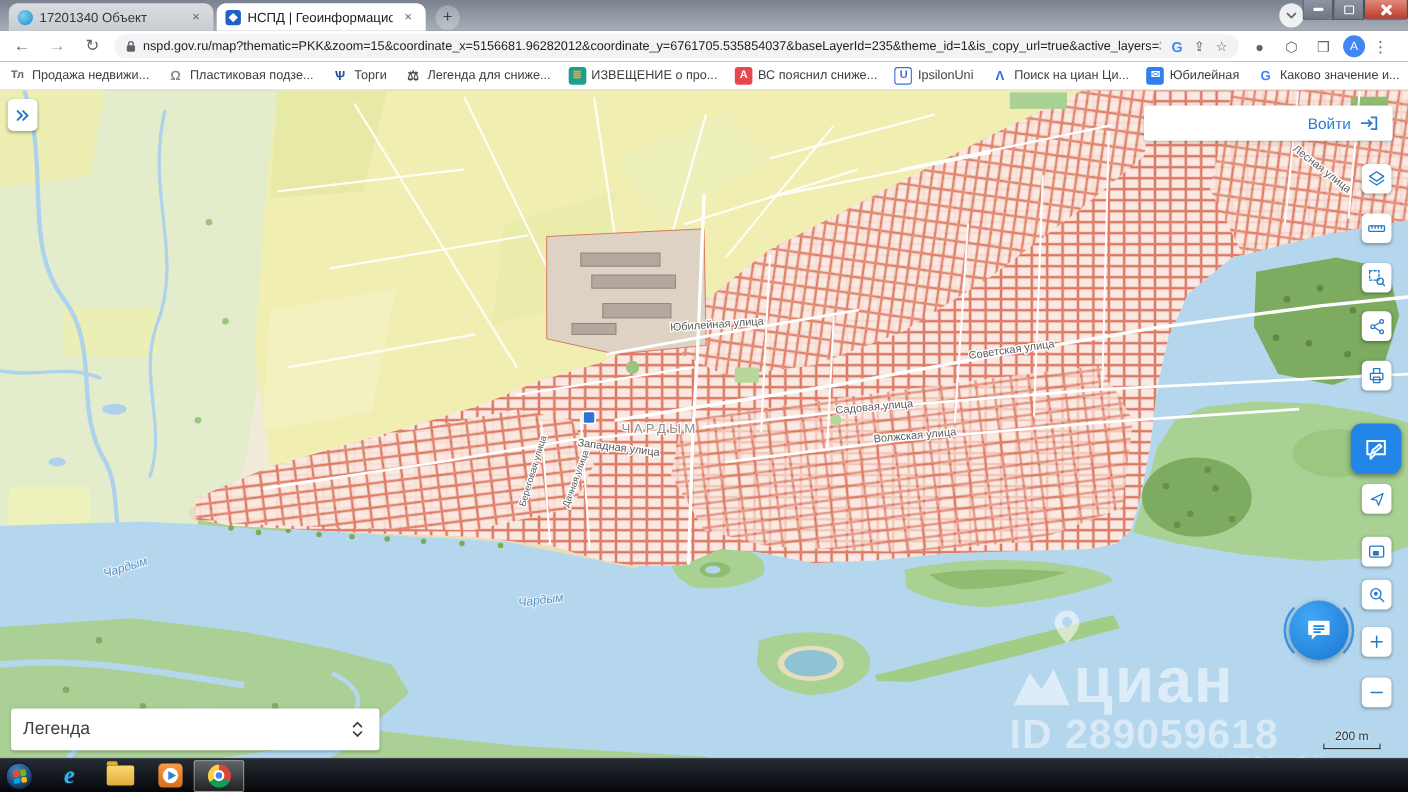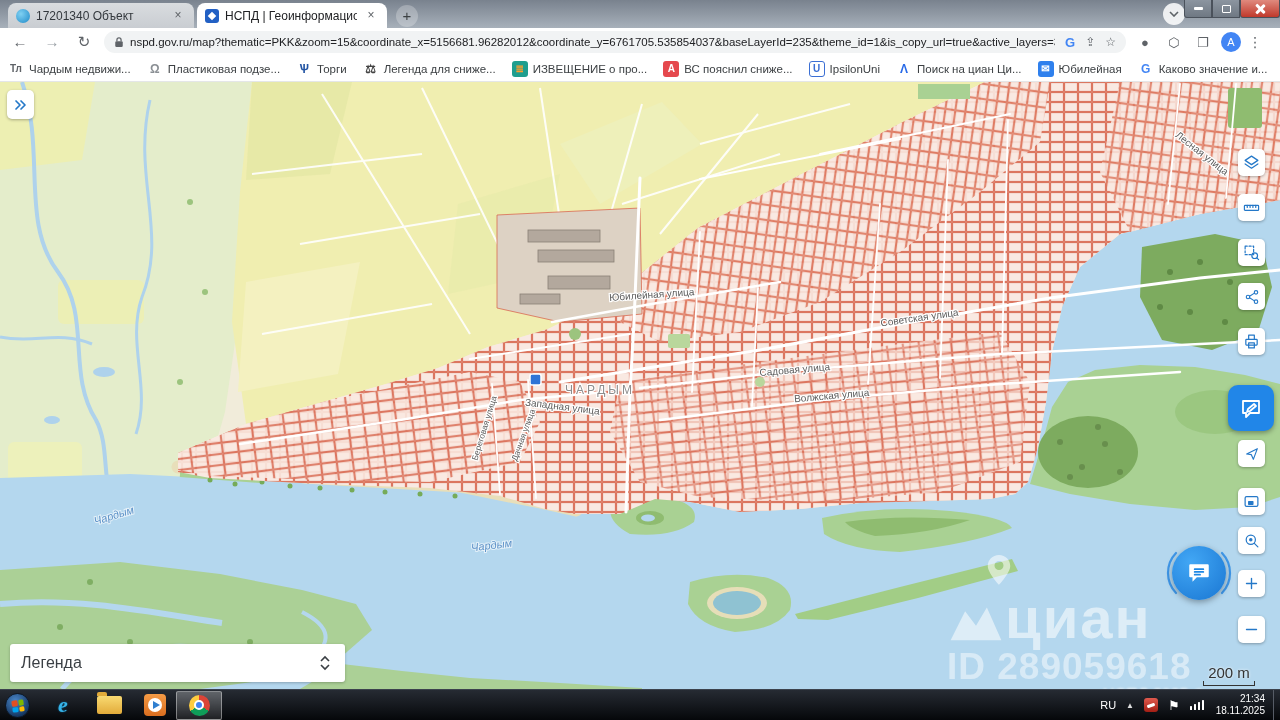--- a/index.html
+++ b/index.html
@@ -79,25 +79,25 @@
     background:radial-gradient(circle at 35% 30%,#42a7f5,#1976d2); box-shadow:0 2px 6px rgba(0,0,0,.35);
     display:flex; align-items:center; justify-content:center; }
   .fab-arcs { position:absolute; left:1164px; top:456px; width:70px; height:70px; pointer-events:none; }
   .legend { position:absolute; left:10px; top:562px; width:335px; height:38px; background:#fff;
     border-radius:3px; box-shadow:0 1px 3px rgba(0,0,0,.25); display:flex; align-items:center;
     padding:0 14px 0 11px; font-size:16px; color:#3a3f44; }
   .legend .spacer { flex:1; }
   .attrib { position:absolute; left:1103px; top:605px; font-size:16px; color:#4a4a4a;
     text-shadow:0 0 3px #fff,0 0 3px #fff; }
   .scalebox { position:absolute; left:1203px; top:582px; width:52px; text-align:center; }
-  .scalebox .lab { font-size:15px; color:#333; text-shadow:0 0 3px #fff; }
+  .scalebox .lab { font-size:11px; color:#333; text-shadow:0 0 3px #fff; }
   .scalebox .bar { height:5px; border-left:1.5px solid #333; border-right:1.5px solid #333;
     border-bottom:1.5px solid #333; }
   .watermark { position:absolute; left:918px; top:470px; width:280px; color:rgba(255,255,255,.55);
-    pointer-events:none; font-weight:bold;margin-left:29px; }
+    pointer-events:none; font-weight:bold; }
   .wm-row { display:flex; align-items:flex-end; }
   .wm-brand { font-size:58px; letter-spacing:2px; line-height:.9; }
   .wm-id { font-size:37px; letter-spacing:1px; color:rgba(255,255,255,.48); margin-top:2px; }
 
   
   .taskbar { position:absolute; left:0; top:689px; width:1280px; height:31px;
     background:linear-gradient(#262b33,#05070a); border-top:1px solid #3c424d;
     display:flex; align-items:center; }
   .tb-ic { width:34px; height:31px; display:flex; align-items:center; justify-content:center; }
   .orb { width:25px; height:25px; border-radius:50%;
@@ -197,21 +197,21 @@
     <span class="ext-ic">●</span>
     <span class="ext-ic">⬡</span>
     <span class="ext-ic">❐</span>
     <div class="avatar">A</div>
     <span class="menu3">⋮</span>
   </div>
 
   <div class="bookmarks">
     <div class="bm">
         <span class="bm-ic f0">Тл</span>
-        <span>Чардым недвижи...</span>
+        <span>Продажа недвижи...</span>
       </div>
     <div class="bm">
         <span class="bm-ic f1">Ω</span>
         <span>Пластиковая подзе...</span>
       </div>
     <div class="bm">
         <span class="bm-ic f2">Ѱ</span>
         <span>Торги</span>
       </div>
     <div class="bm">
@@ -424,20 +424,28 @@
       </g>
     </svg>
 
     <div class="mbtn expandbtn">
       <svg width="14" height="12" viewBox="0 0 14 12">
         <polyline points="2,2 6,6 2,10"></polyline>
           <polyline points="7,2 11,6 7,10"></polyline>
       </svg>
     </div>
 
+    <div class="loginbar">
+      <span>Войти</span>
+      <svg width="18" height="16" viewBox="0 0 20 18">
+        <path d="M12 3 h5 v12 h-5"></path>
+          <path d="M2 9 h10"></path>
+          <path d="M9 6 l3 3 l-3 3"></path>
+      </svg>
+    </div>
 
     <div class="mbtn" style="left:1238px;top:67px">
       <svg width="17" height="17" viewBox="0 0 24 24">
         <path d="M12 3 L21 9 L12 15 L3 9 Z"></path>
           <path d="M3 14 L12 20 L21 14"></path>
       </svg>
     </div>
     <div class="mbtn" style="left:1238px;top:112px">
       <svg width="17" height="17" viewBox="0 0 24 24">
         <rect x="2" y="9" width="20" height="7" rx="1"></rect>
@@ -564,31 +572,14 @@
       <span class="wmp">
           <span class="c">
             <span class="p"></span>
           </span>
         </span>
     </div>
     <div class="chrome-tile">
       <span class="chrome-ic"></span>
     </div>
 
-    <div class="tray">
-      <span class="lang">RU</span>
-      <span class="caret">▲</span>
-      <span class="shield"></span>
-      <span class="flagic" style="font-size:13px;color:#fff">⚑</span>
-      <span class="sig">
-        <i style="height:4px"></i>
-          <i style="height:6px"></i>
-          <i style="height:8px"></i>
-          <i style="height:10px"></i>
-      </span>
-      <span class="clock">
-        <span>21:34</span><br>
-        <span>18.11.2025</span>
-      </span>
-      <span class="showdesk"></span>
-    </div>
   </div>
 </div>
 
 </body></html>

